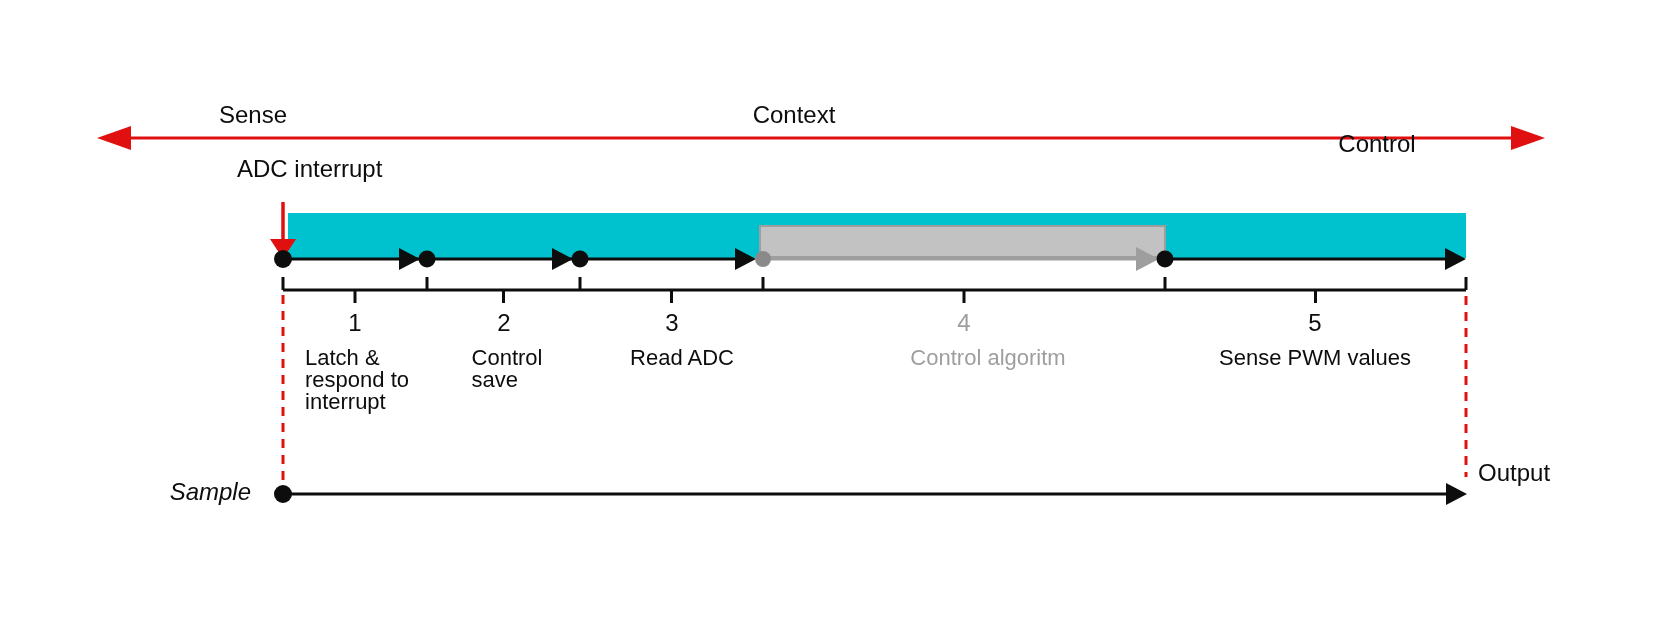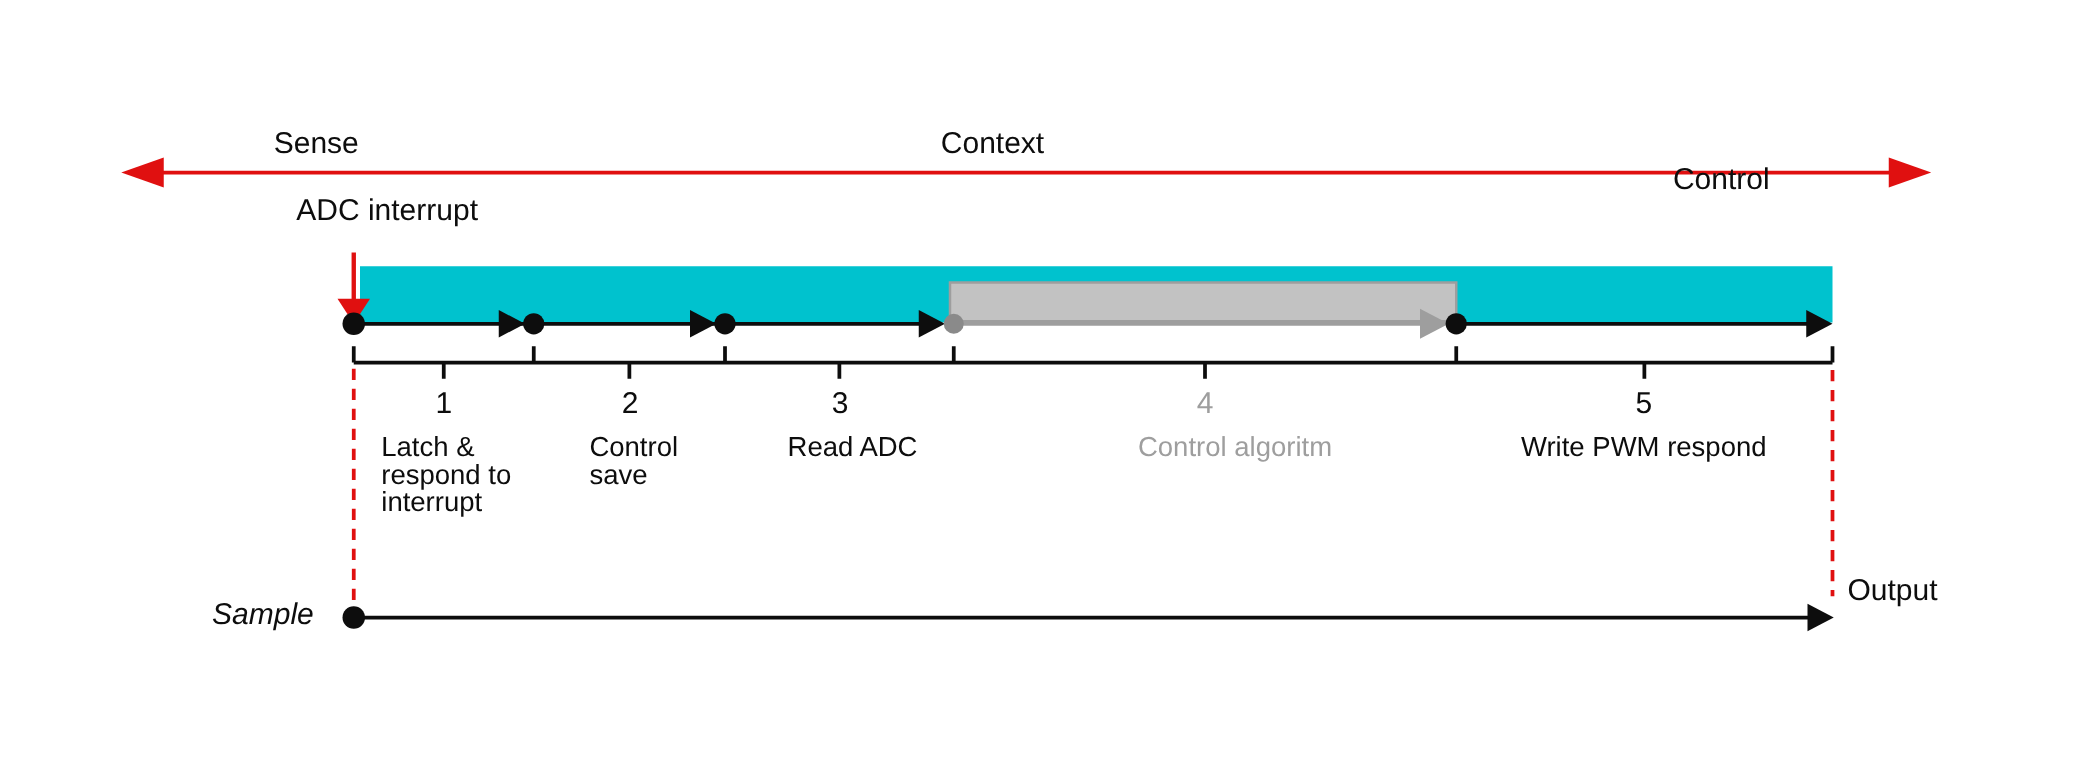--- a/index.html
+++ b/index.html
@@ -97,18 +97,18 @@
   <div class="seg-number muted" style="left:964px;">4</div>
   <div class="seg-number" style="left:1315px;">5</div>
 
   <div class="seg-label" style="left:357px;">Latch &amp;
 respond to
 interrupt</div>
   <div class="seg-label" style="left:507px;">Control
 save</div>
   <div class="seg-label single" style="left:682px;">Read ADC</div>
   <div class="seg-label single muted" style="left:988px;">Control algoritm</div>
-  <div class="seg-label single" style="left:1315px;">Write PWM respond</div>
+  <div class="seg-label single" style="left:1315px;">Sense PWM values</div>
 
   <div class="label right-edge" style="left:251px;top:480px;font-style:italic;">Sample</div>
   <div class="label" style="left:1478px;top:461px;text-align:center;">Output</div>
 
 </div>
 
 </body></html>

